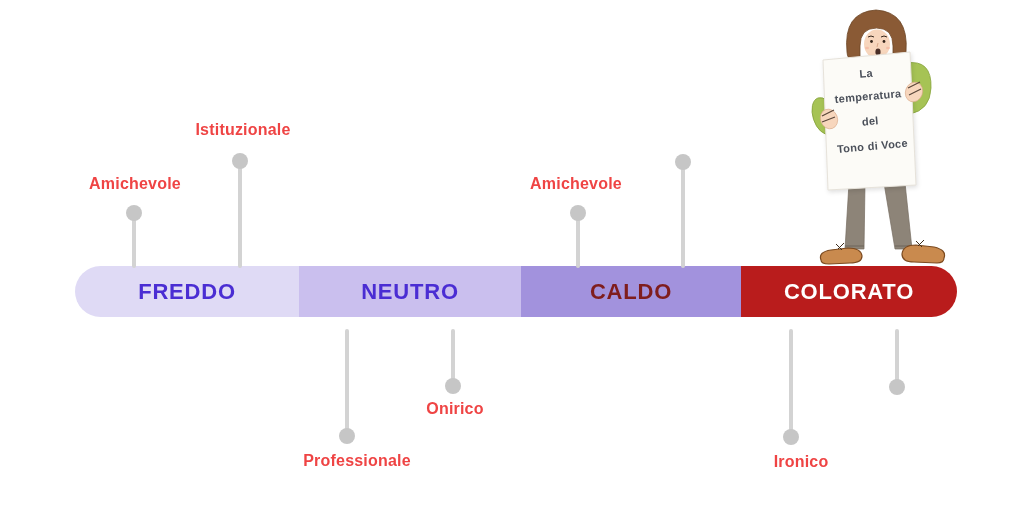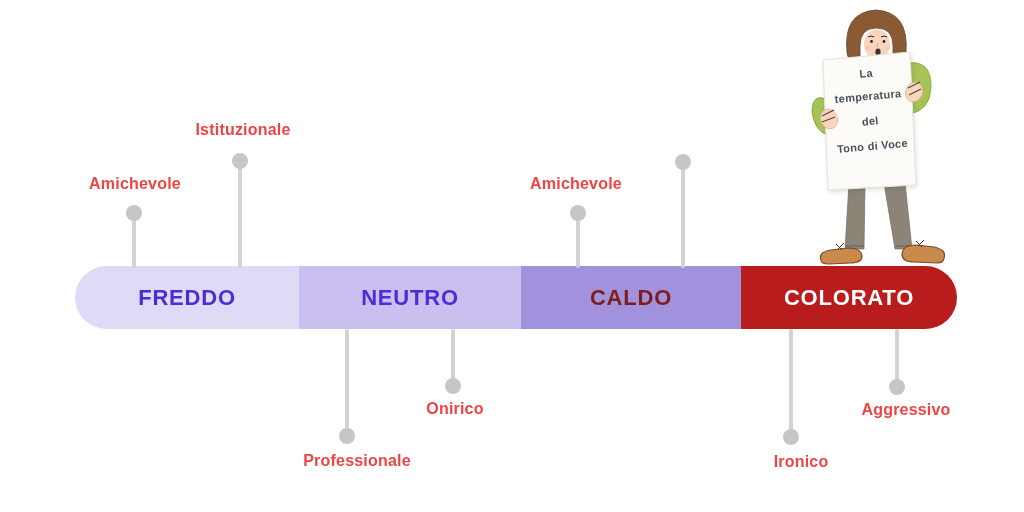--- a/index.html
+++ b/index.html
@@ -1,20 +1,20 @@
 <!DOCTYPE html>
 <html><head>
 <meta charset="utf-8">
 <style>
   html,body{margin:0;padding:0;background:#ffffff;}
   body{width:1024px;height:512px;overflow:hidden;font-family:"Liberation Sans",sans-serif;}
   .canvas{position:relative;width:1024px;height:512px;background:#ffffff;}
 
   
-  .bar{position:absolute;left:75px;top:266px;width:882px;height:63px;border-radius:33px;
+  .bar{position:absolute;left:75px;top:266px;width:882px;height:51px;border-radius:33px;
        overflow:hidden;display:flex;z-index:2;}
   .seg{display:flex;align-items:center;justify-content:center;
        font-size:22px;font-weight:700;letter-spacing:.8px;}
   .seg-freddo  {width:224px;background:#dfdaf5;color:#4a2dd3;}
   .seg-neutro  {width:222px;background:#cabfee;color:#4a2dd3;text-align:right;}
   .seg-caldo   {width:220px;background:#a292dd;color:#7f1d1d;}
   .seg-colorato{width:216px;background:#b91c1c;color:#ffffff;}
 
   
   .pins{position:absolute;left:0;top:0;width:1024px;height:512px;z-index:3;pointer-events:none;}
@@ -125,21 +125,20 @@
     </g>
   </svg>
 
   <div class="tone-label" style="left:135px;top:175px;">Amichevole</div>
   <div class="tone-label" style="left:243px;top:121px;">Istituzionale</div>
   <div class="tone-label" style="left:576px;top:175px;">Amichevole</div>
 
   <div class="tone-label" style="left:357px;top:452px;">Professionale</div>
   <div class="tone-label" style="left:455px;top:400px;">Onirico</div>
   <div class="tone-label" style="left:801px;top:453px;">Ironico</div>
-  <div class="tone-label" style="left:906px;top:401px;">Aggressivo</div>
 
   <div class="bar">
     <div class="seg seg-freddo">
         <span>FREDDO</span>
       </div>
     <div class="seg seg-neutro">
         <span>NEUTRO</span>
       </div>
     <div class="seg seg-caldo">
         <span>CALDO</span>

